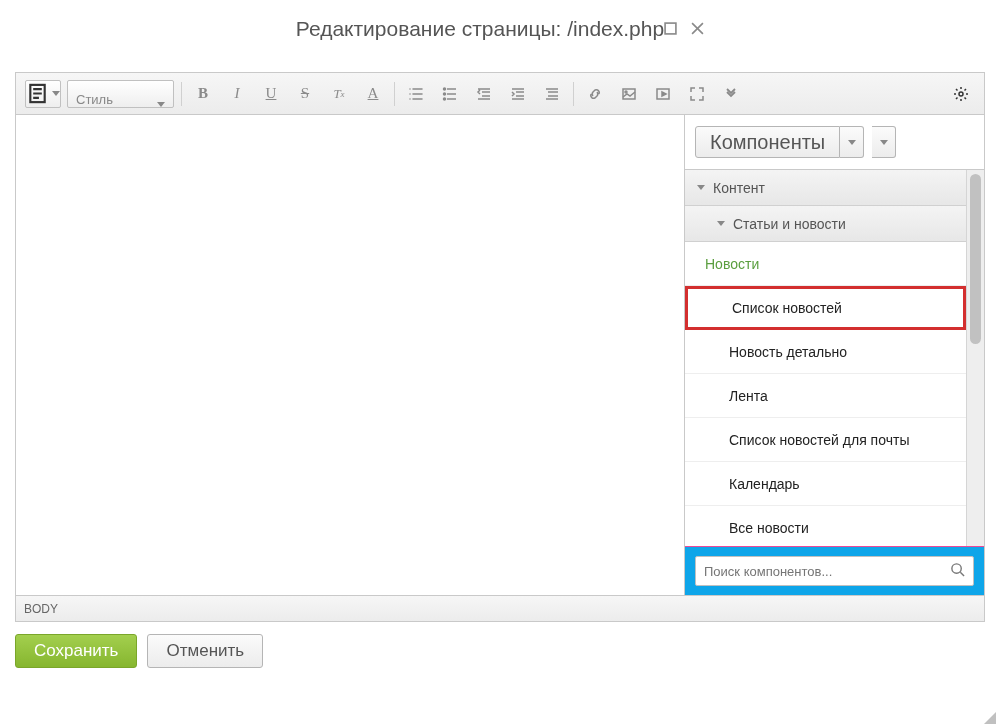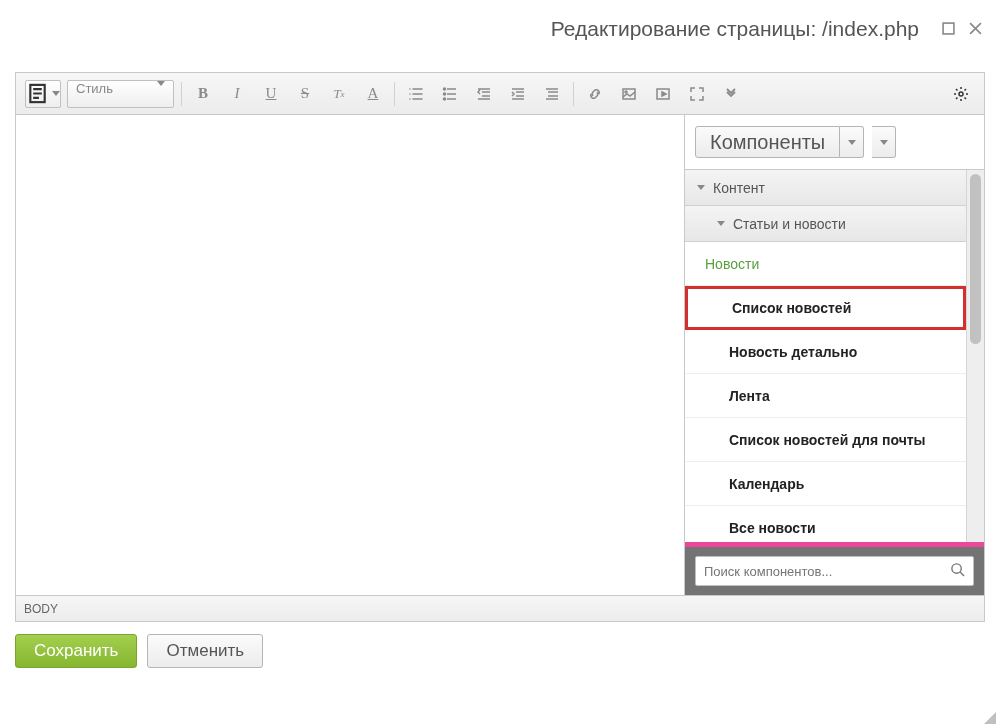--- a/index.html
+++ b/index.html
@@ -1,32 +1,32 @@
 <!DOCTYPE html>
 <html><head>
 <meta charset="utf-8">
 <style>
 * { box-sizing: border-box; margin: 0; padding: 0; }
 body { font-family: -apple-system, BlinkMacSystemFont, "Segoe UI", Arial, sans-serif; background: #fff; font-size: 13px; color: #333; }
 
 .window { width: 1000px; height: 728px; position: relative; background: #fff; }
 
-.title-bar { height: 58px; display: flex; align-items: center; justify-content: flex-end; padding: 0 18px; gap: 23px; }
+.title-bar { height: 58px; display: flex; align-items: center; justify-content: center; padding: 0 18px; }
 .title-text { font-size: 21px; color: #555; }
 .title-controls { display: flex; gap: 14px; }
 .title-controls span { color: #8a8a8a; font-size: 15px; cursor: pointer; }
 
 .editor-frame { margin: 14px 15px 0 15px; border: 1px solid #c9c9c9; }
 .toolbar { height: 42px; background: linear-gradient(#f6f6f6,#ececec); border-bottom: 1px solid #c9c9c9; display: flex; align-items: center; padding: 0 6px; }
 .tool-group { display: flex; align-items: center; }
 .tool-btn { width: 34px; height: 28px; display: flex; align-items: center; justify-content: center; color: #8a8a8a; font-size: 15px; cursor: pointer; }
 .tool-btn svg { width: 16px; height: 16px; }
 .tool-sep { width: 1px; height: 24px; background: #d0d0d0; margin: 0 4px; }
 .doc-btn { width: 36px; height: 28px; border: 1px solid #c0c0c0; background: linear-gradient(#fff,#eee); display: flex; align-items: center; justify-content: center; border-radius: 2px; margin: 0 3px; cursor: pointer; }
-.style-select { width: 107px; height: 28px; border: 1px solid #c0c0c0; background: linear-gradient(#fff,#eee); border-radius: 2px; margin: 0 3px; display: flex; align-items: flex-start; justify-content: space-between; padding: 0 8px; color: #888; font-size: 13px; cursor: pointer; }
+.style-select { width: 107px; height: 28px; border: 1px solid #c0c0c0; background: linear-gradient(#fff,#eee); border-radius: 2px; margin: 0 3px; display: flex; align-items: flex-end; justify-content: space-between; padding: 0 8px; color: #888; font-size: 13px; cursor: pointer; }
 .tri-down { width: 0; height: 0; border-left: 4px solid transparent; border-right: 4px solid transparent; border-top: 5px solid #888; }
 .toolbar-spacer { flex: 1; }
 
 .editor-body { display: flex; height: 480px; background: #fff; }
 .content-area { flex: 1; }
 .side-panel { width: 300px; border-left: 1px solid #c9c9c9; display: flex; flex-direction: column; }
 .panel-tabs { padding: 11px 10px; display: flex; gap: 8px; background: #fff; }
 .split-btn { display: flex; }
 .split-main { height: 32px; padding: 0 14px; border: 1px solid #b5b5b5; background: linear-gradient(#fbfbfb,#ececec); display: flex; align-items: center; color: #555; font-size: 20px; font-weight: 500; border-radius: 3px 0 0 3px; cursor: pointer; }
 .split-arrow { height: 32px; width: 24px; border: 1px solid #b5b5b5; border-left: none; background: linear-gradient(#fbfbfb,#ececec); display: flex; align-items: center; justify-content: center; border-radius: 0 3px 3px 0; cursor: pointer; }
@@ -35,24 +35,24 @@
 .tree { flex: 1; overflow: auto; }
 .scrollbar { width: 18px; background: #eee; border-left: 1px solid #d5d5d5; position: relative; }
 .scroll-thumb { position: absolute; left: 3px; right: 3px; top: 4px; height: 170px; background: #c1c1c1; border-radius: 6px; }
 
 .tree-header { height: 36px; background: linear-gradient(#f4f4f4,#e7e7e7); border-bottom: 1px solid #d0d0d0; display: flex; align-items: center; padding: 0 12px; color: #555; font-size: 14px; font-weight: 500; }
 .tree-header .tri { margin-right: 8px; }
 .tri { width: 0; height: 0; border-left: 4px solid transparent; border-right: 4px solid transparent; border-top: 5px solid #888; display: inline-block; }
 
 .tree-item { height: 44px; display: flex; align-items: center; padding: 0 16px 0 20px; font-size: 14px; color: #222; border-bottom: 1px solid #eee; cursor: pointer; background: #fff; }
 .tree-item.green { color: #5a9e3e; font-weight: 500; }
-.tree-item.bold { font-weight: 700; padding-left: 44px; }
+.tree-item.bold { font-weight: 400; padding-left: 44px; }
 .tree-item.highlighted { border: 3px solid #d32f2f; height: 44px; }
 
-.search-row { padding: 9px 10px; border-top: 5px solid #ec4899; background: #737373; }
+.search-row { padding: 9px 10px; border-top: 1px solid #ec4899; background: #0ea5e9; }
 .search-box { height: 30px; border: 1px solid #c0c0c0; background: #fff; display: flex; align-items: center; padding: 0 8px; border-radius: 2px; }
 .search-box input { flex: 1; border: none; outline: none; font-size: 13px; color: #555; background: transparent; }
 .search-box .mag { color: #777; }
 
 .status-bar { height: 26px; border-top: 1px solid #c9c9c9; background: linear-gradient(#f6f6f6,#ececec); padding: 0 8px; display: flex; align-items: center; color: #666; font-size: 12px; }
 
 .footer { padding: 12px 15px; display: flex; gap: 10px; }
 .btn { height: 34px; padding: 0 18px; border-radius: 3px; font-size: 17px; display: flex; align-items: center; cursor: pointer; }
 .btn-primary { background: linear-gradient(#a3cf4e,#86b62f); border: 1px solid #7aa62a; color: #fff; font-weight: 500; }
 .btn-default { background: linear-gradient(#fbfbfb,#ececec); border: 1px solid #b5b5b5; color: #555; }

